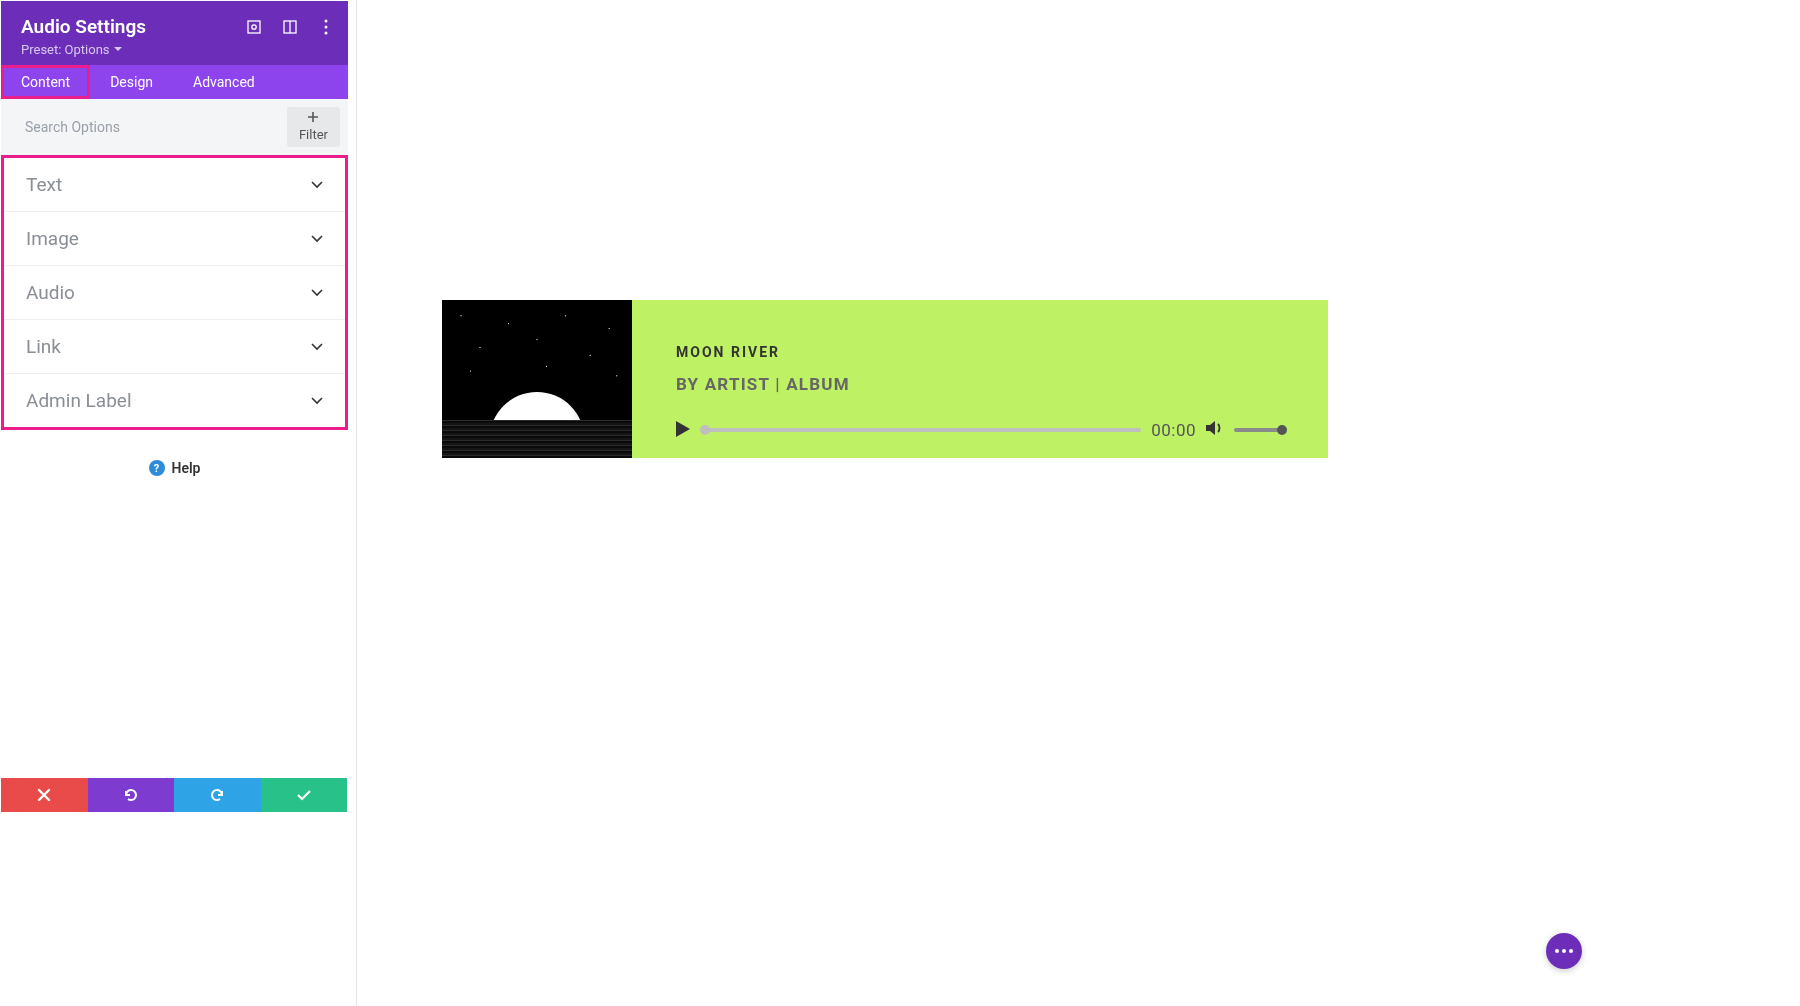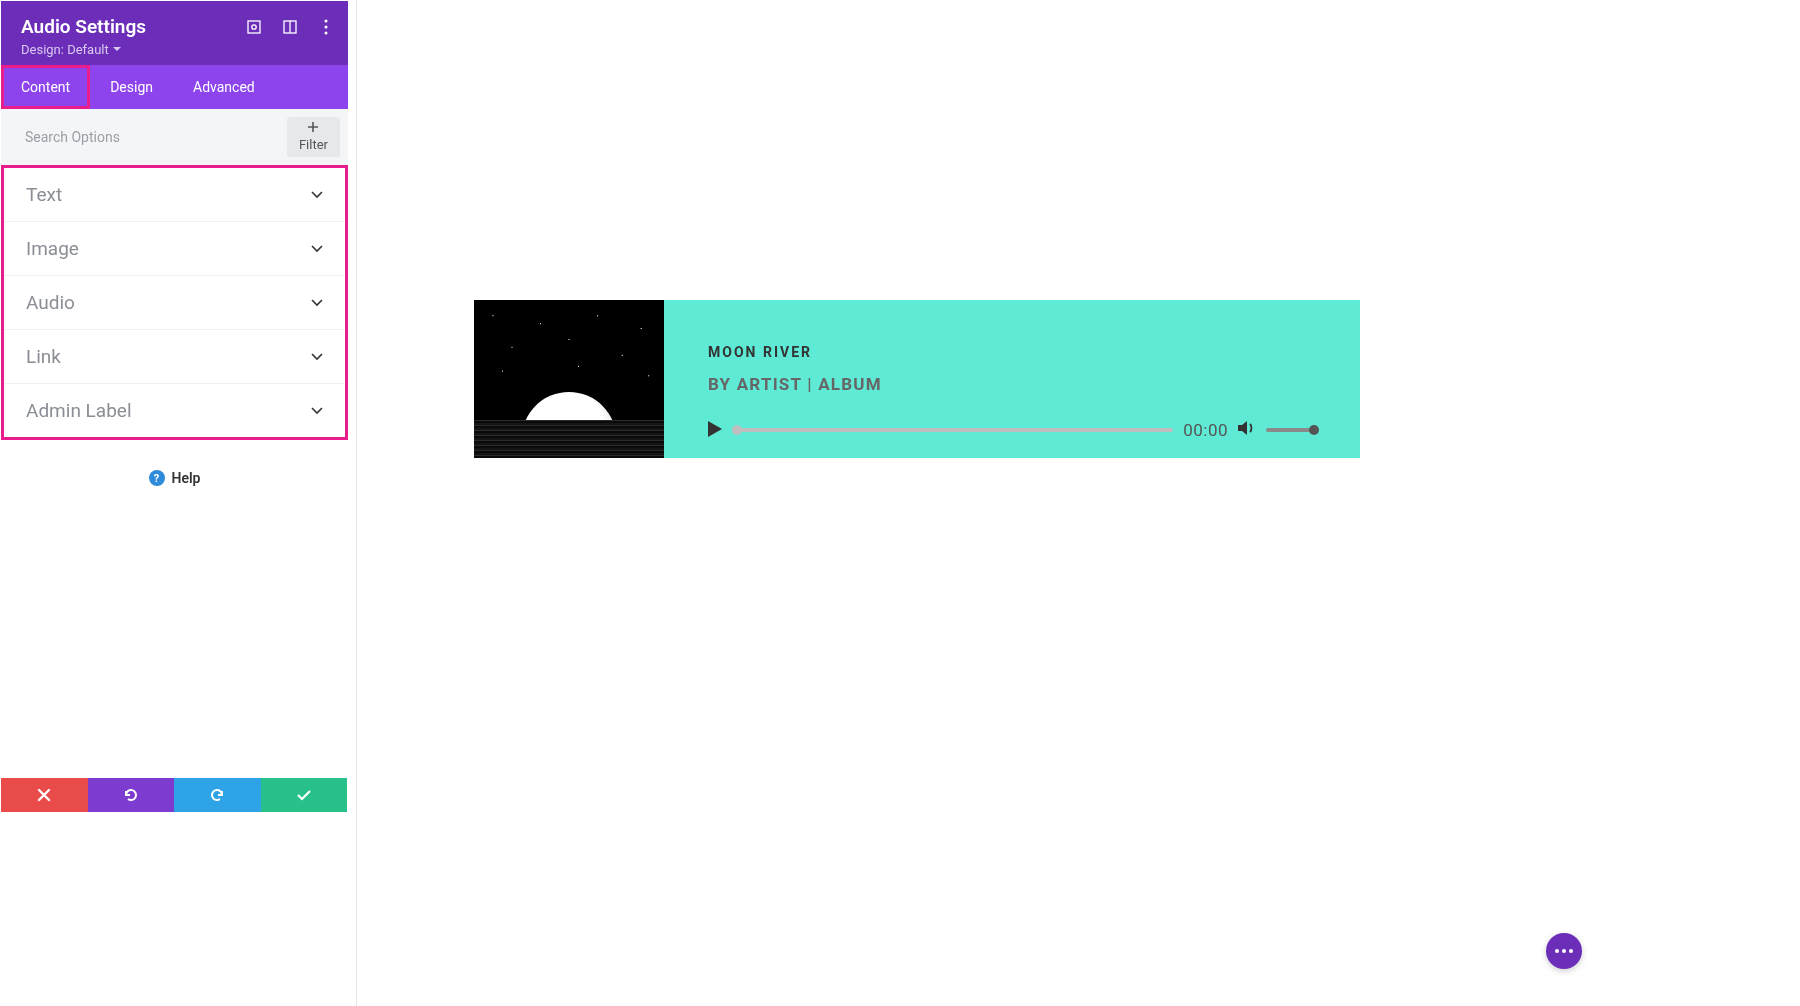--- a/index.html
+++ b/index.html
@@ -66,21 +66,21 @@
   display: flex;
   align-items: center;
   justify-content: center;
   cursor: pointer;
 }
 
 
 .tabs {
   background: #8e44ec;
   display: flex;
-  height: 44px;
+  height: 34px;
 }
 
 .tab {
   padding: 16px 20px;
   font-size: 14px;
   color: #fff;
   cursor: pointer;
   display: flex;
   align-items: center;
 }
@@ -203,25 +203,25 @@
 }
 
 .btn-cancel { background: #e94b4b; }
 .btn-undo   { background: #7e3bd0; }
 .btn-redo   { background: #2ea3e6; }
 .btn-save   { background: #29c18a; }
 
 
 .preview {
   position: absolute;
-  left: 474px;
+  left: 442px;
   top: 300px;
   width: 886px;
   height: 158px;
-  background: #5eead4;
+  background: #bef264;
   display: flex;
 }
 
 .album-art {
   width: 190px;
   height: 158px;
   background: #000;
   position: relative;
   overflow: hidden;
 }
@@ -388,21 +388,21 @@
 </head>
 <body>
 
 <div class="divider"></div>
 
 <div class="sidebar">
 
   <div class="sidebar-header">
     <div class="sidebar-title">Audio Settings</div>
     <div class="preset-row">
-      <span>Design: Default</span>
+      <span>Preset: Options</span>
       <svg width="8" height="5" viewBox="0 0 8 5">
           <path d="M0 0 L4 4 L8 0 Z" fill="#d9c8f0"></path>
         </svg>
     </div>
     <div class="header-icons">
       <span class="header-icon">
         <svg width="16" height="16" viewBox="0 0 16 16">
             <rect x="2" y="2" width="12" height="12" fill="none" stroke="#fff" stroke-width="1.3"></rect>
             <circle cx="8" cy="8" r="2.2" fill="none" stroke="#fff" stroke-width="1.3"></circle>
           </svg>

